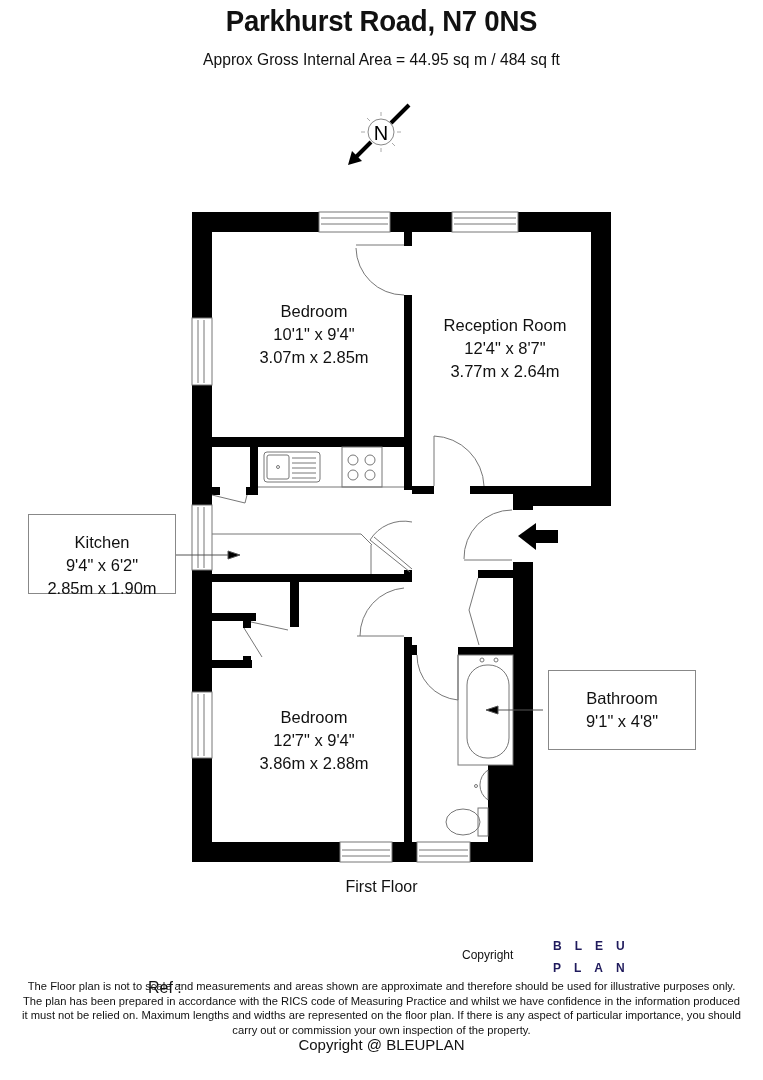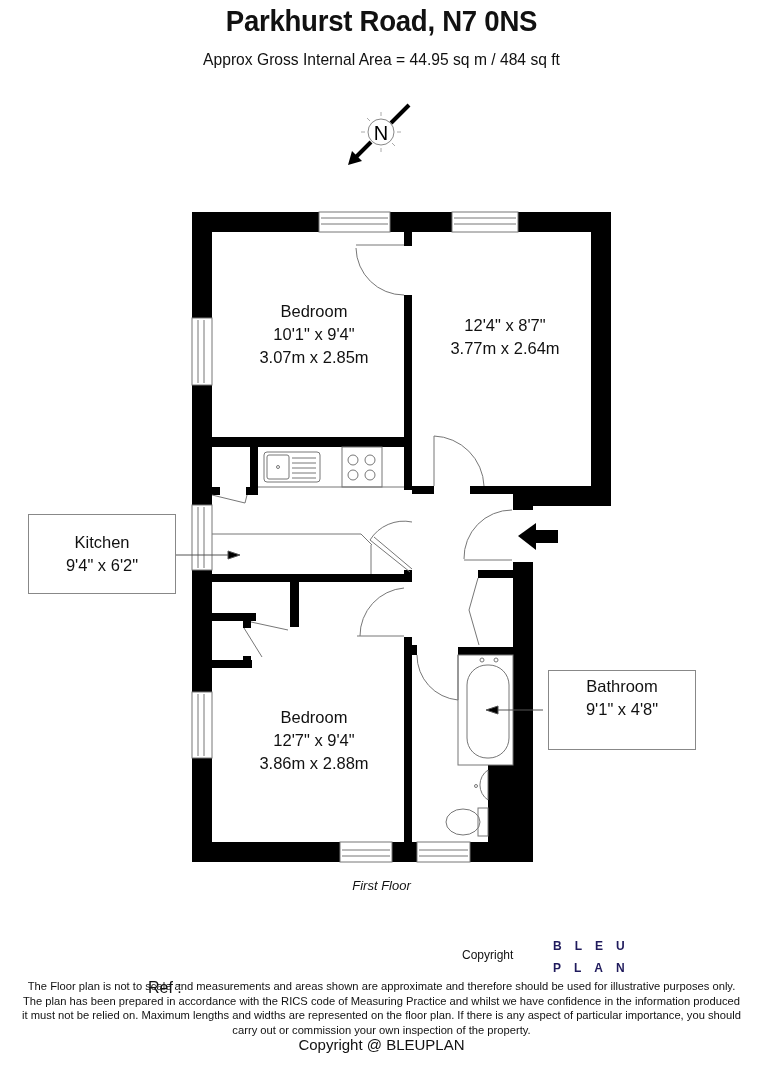--- a/index.html
+++ b/index.html
@@ -3,21 +3,21 @@
 <meta charset="utf-8">
 <style>
   html,body{margin:0;padding:0;background:#fff;}
   body{width:763px;height:1080px;position:relative;overflow:hidden;font-family:"Liberation Sans",sans-serif;color:#111;}
   .abs{position:absolute;}
   .title{left:0;width:763px;top:4px;text-align:center;font-size:30px;font-weight:bold;letter-spacing:-0.3px;transform:scaleX(0.92);}
   .subtitle{left:0;width:763px;top:50px;text-align:center;font-size:17px;transform:scaleX(0.92);}
   .plan{left:0;top:0;}
   .room-label{position:absolute;text-align:center;font-size:16.5px;line-height:23px;}
   .callout{position:absolute;border:1px solid #888;background:#fff;text-align:center;font-size:16.5px;line-height:23px;}
-  .floor-name{left:0;width:763px;top:878px;text-align:center;font-size:13px;font-style:italic;}
+  .floor-name{left:0;width:763px;top:878px;text-align:center;font-size:16px;}
   .ref{left:148px;top:948px;font-size:16px;margin-top:31px;}
   .copyright{left:462px;top:948px;font-size:12px;}
   .logo{left:553px;top:935px;font-size:12px;font-weight:bold;color:#1f1a5c;letter-spacing:13px;line-height:22px;}
   .disclaimer{left:20px;width:723px;top:979px;text-align:center;font-size:11.2px;line-height:14.6px;}
   .disclaimer-copy{left:0;width:763px;top:1036px;text-align:center;font-size:15px;}
 </style>
 </head>
 <body>
 
 <div class="abs title">Parkhurst Road, N7 0NS</div>
@@ -183,28 +183,30 @@
     <polygon points="486,710 498,706 498,714"></polygon>
   </g>
 </svg>
 
 <div class="room-label" style="left:244px;top:300px;width:140px;">
   <div>Bedroom</div>
   <div>10'1" x 9'4"</div>
   <div>3.07m x 2.85m</div>
 </div>
 <div class="room-label" style="left:420px;top:314px;width:170px;">
+  <div>Reception Room</div>
   <div>12'4" x 8'7"</div>
   <div>3.77m x 2.64m</div>
 </div>
 <div class="callout" style="left:28px;top:514px;width:148px;height:80px;padding-top:16px;box-sizing:border-box;">
   <div>Kitchen</div>
   <div>9'4" x 6'2"</div>
-</div>
-<div class="callout" style="left:548px;top:670px;width:148px;height:80px;padding-top:4px;box-sizing:border-box;">
+  <div>2.85m x 1.90m</div>
+</div>
+<div class="callout" style="left:548px;top:670px;width:148px;height:80px;padding-top:16px;box-sizing:border-box;">
   <div>Bathroom</div>
   <div>9'1" x 4'8"</div>
 </div>
 <div class="room-label" style="left:244px;top:706px;width:140px;">
   <div>Bedroom</div>
   <div>12'7" x 9'4"</div>
   <div>3.86m x 2.88m</div>
 </div>
 
 <div class="abs floor-name">First Floor</div>

